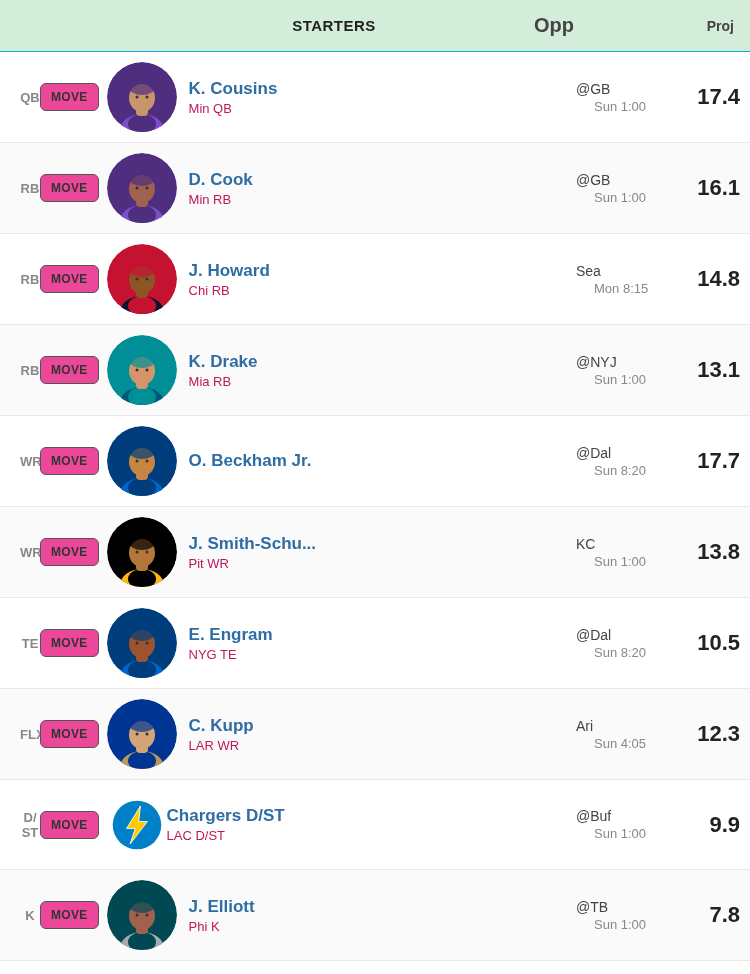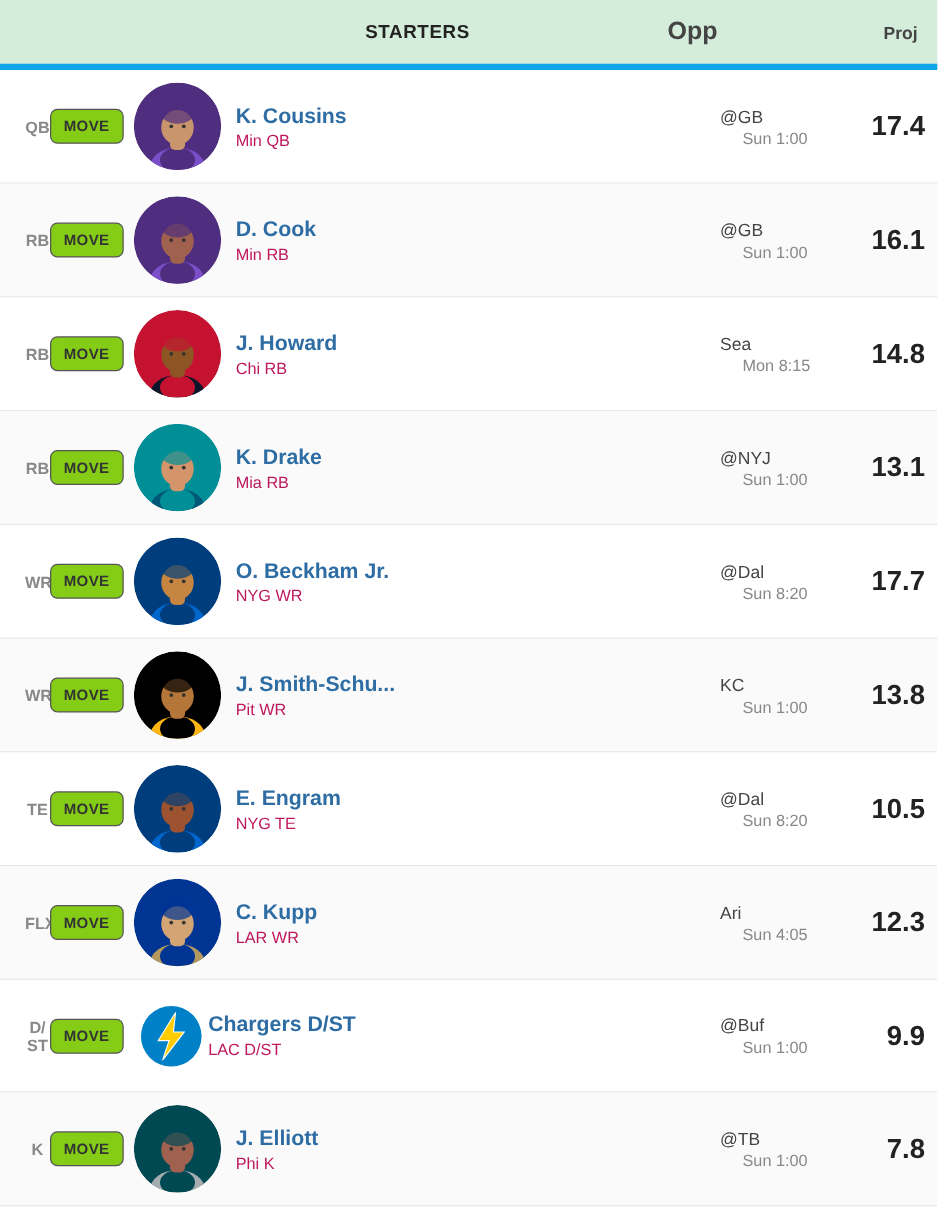--- a/index.html
+++ b/index.html
@@ -8,21 +8,21 @@
       background: #fff;
       width: 750px;
       min-height: 974px;
     }
 
     .header-row {
       background: #d4edda;
       display: flex;
       align-items: center;
       padding: 14px 16px;
-      border-bottom: 5px solid #0ea5e9;
+      border-bottom: 1px solid #0ea5e9;
     }
 
     .header-starters {
       flex: 1;
       text-align: center;
       font-weight: 700;
       font-size: 15px;
       letter-spacing: 0.5px;
       color: #222;
     }
@@ -66,21 +66,21 @@
       padding-left: 20px;
     }
 
     .move-btn {
       border: 1.5px solid #555;
       border-radius: 6px;
       padding: 6px 10px;
       font-size: 12px;
       font-weight: 700;
       color: #333;
-      background: #84cc16;
+      background: #ec4899;
       cursor: pointer;
       flex-shrink: 0;
       margin-right: 8px;
       letter-spacing: 0.3px;
     }
 
     .player-avatar {
       width: 70px;
       height: 70px;
       border-radius: 50%;
@@ -323,21 +323,20 @@
       <ellipse cx="35" cy="25" rx="13" ry="8" fill="#003d7c" opacity="0.7"></ellipse>
 
       <circle cx="30" cy="35" r="1.5" fill="#333"></circle>
       <circle cx="40" cy="35" r="1.5" fill="#333"></circle>
     </svg>
 
       </div>
 
     <div class="player-info">
       <div class="player-name">O. Beckham Jr.</div>
-      <div class="player-meta">NYG WR</div>
     </div>
     <div class="opp-info">
       <div class="opp-team">@Dal</div>
       <div class="opp-time">Sun 8:20</div>
     </div>
     <div class="proj-value">17.7</div>
   </div>
     <div class="player-row">
     <div class="position-label">WR</div>
     <button class="move-btn">MOVE</button>

